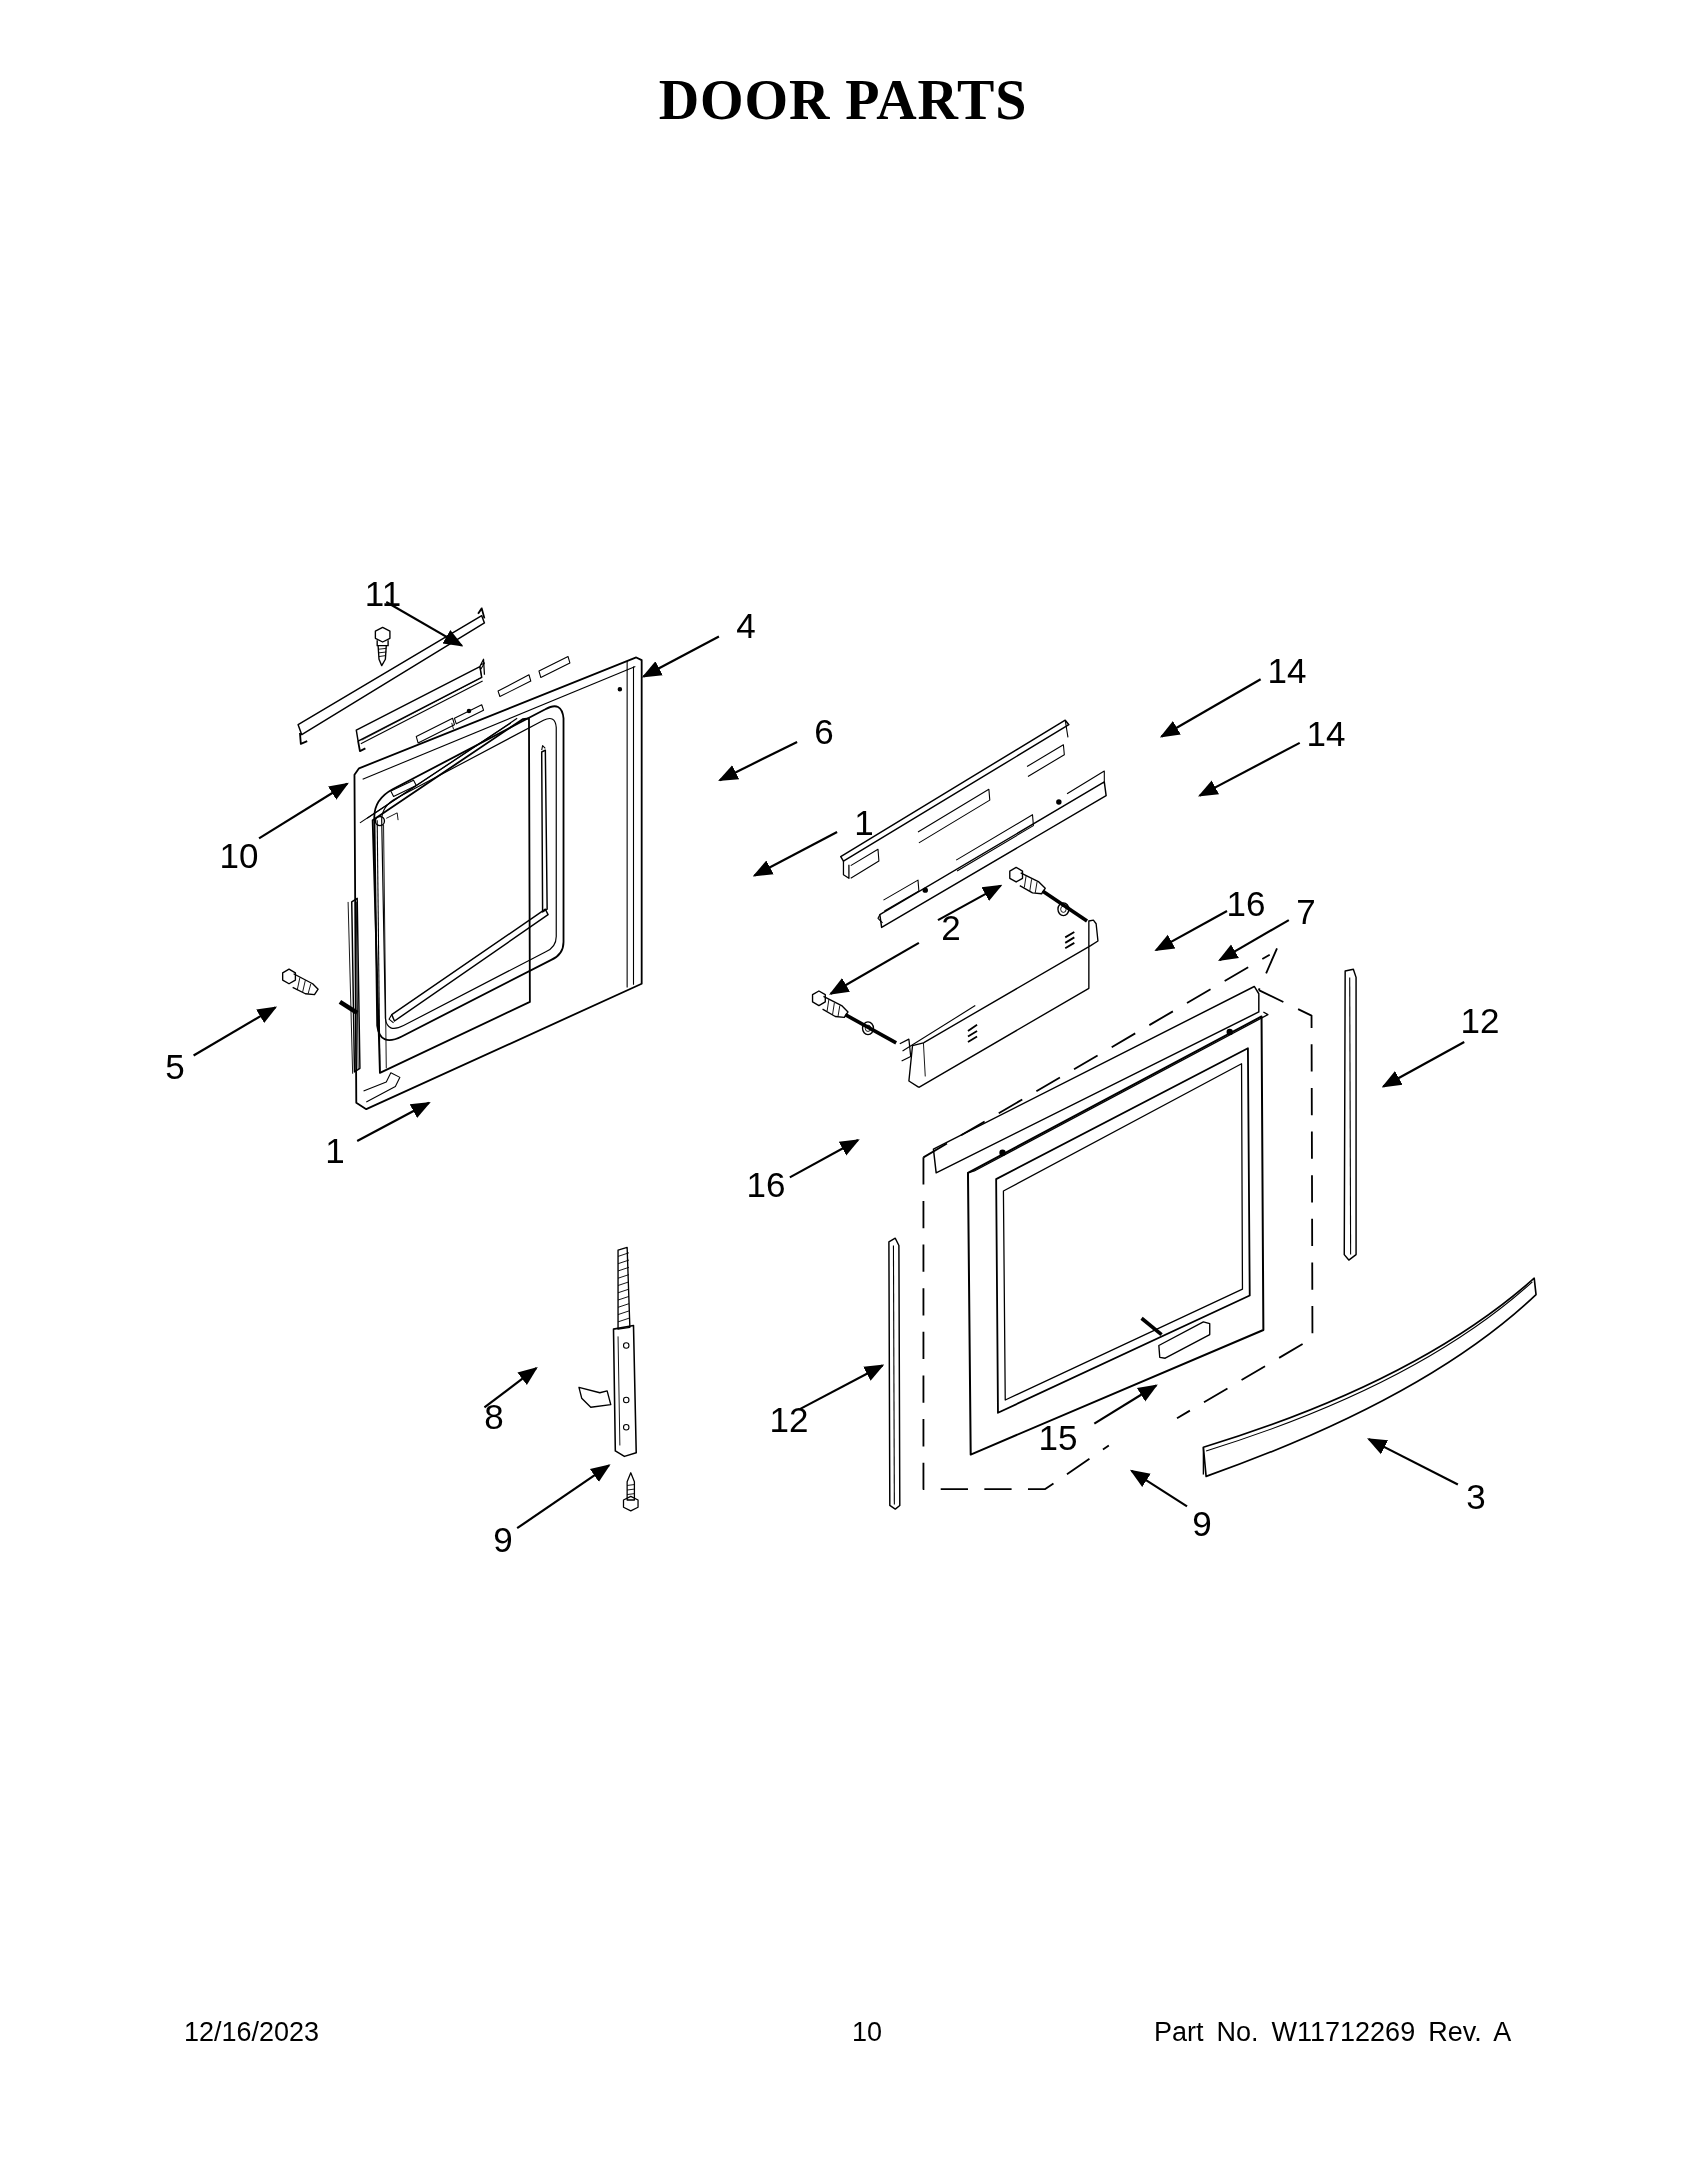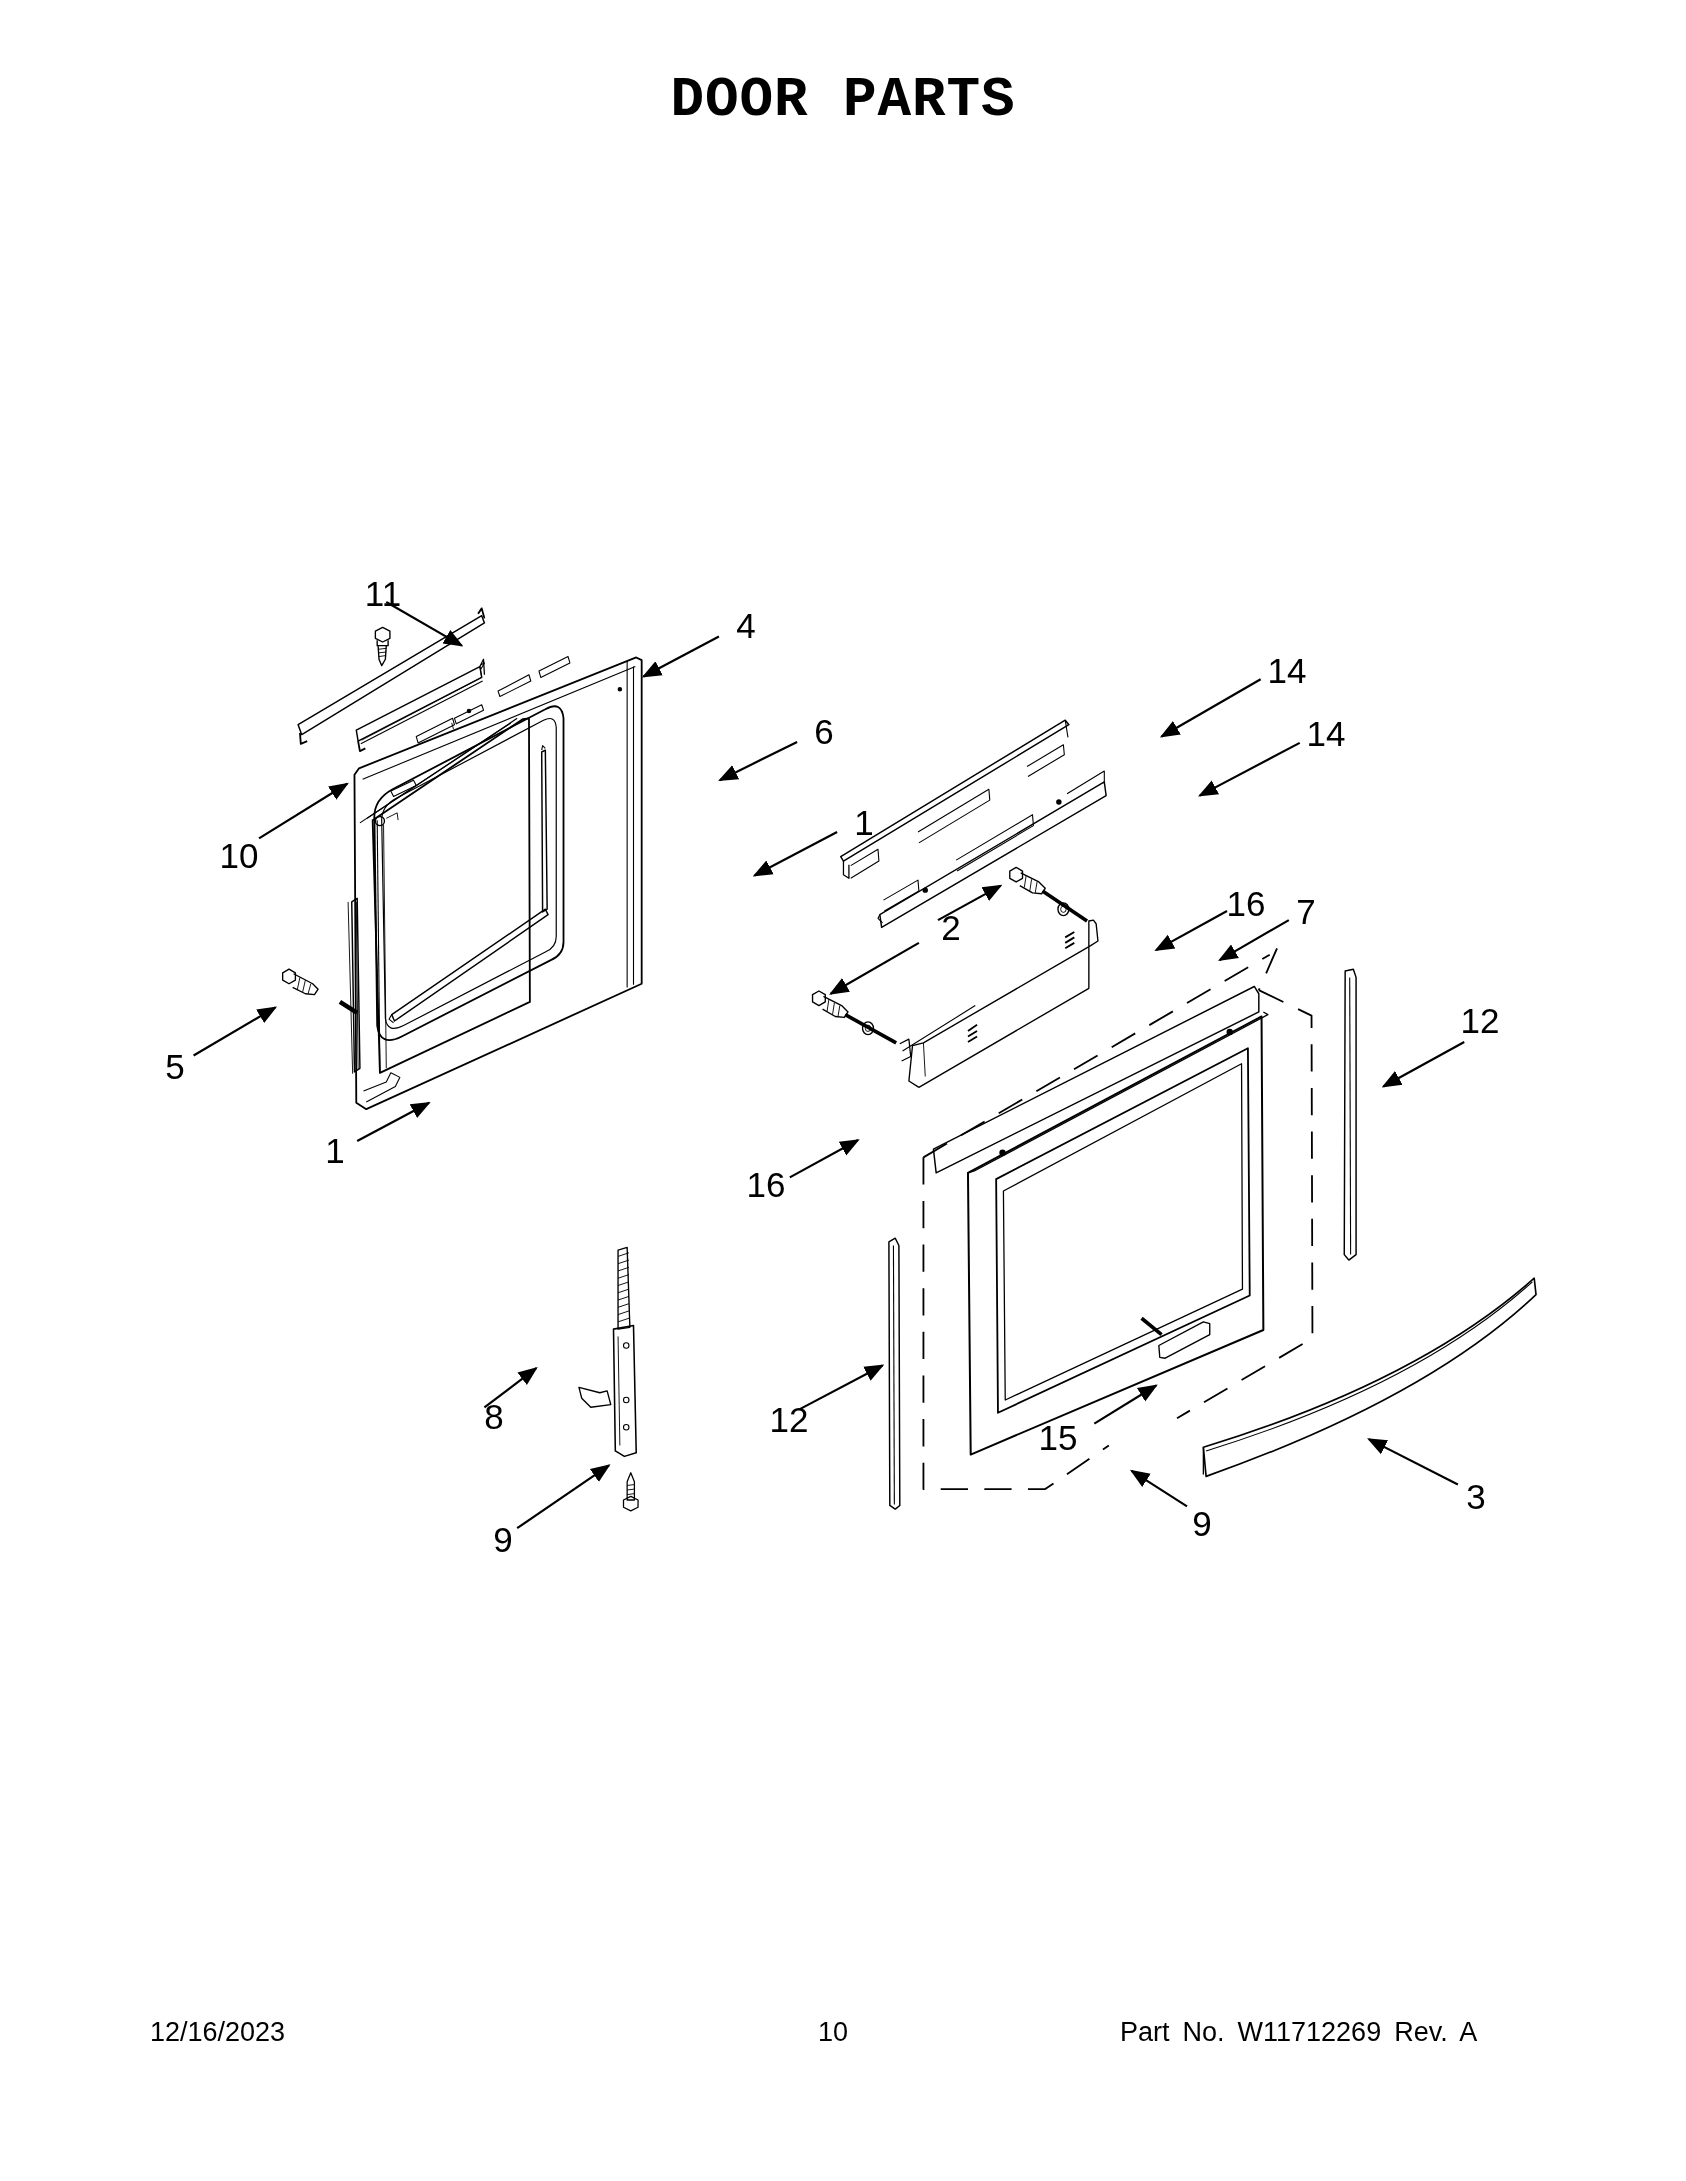--- a/index.html
+++ b/index.html
@@ -1,24 +1,24 @@
 <!DOCTYPE html>
 <html style="font-size:14.5px"><head>
   <meta charset="utf-8">
   <style>
     html, body { margin: 0; padding: 0; background: #ffffff; }
     body { width: 1686px; height: 2182px; position: relative; overflow: hidden;
            font-family: "Liberation Sans", sans-serif; color: #000; }
     .title { position: absolute; left: 0; width: 1686px; top: 68px; text-align: center;
-             font-family: Liberation Mono, monospace; font-weight: bold; font-size: 56px;
+             font-family: Liberation Serif, serif; font-weight: bold; font-size: 56px;
              letter-spacing: 0.9px; }
     svg.diagram { position: absolute; left: 0; top: 0; }
     .callout { position: absolute; font-family: "Liberation Sans", sans-serif; font-size: 35px;
                line-height: 1; transform: translate(-50%, -50%); white-space: nowrap; }
-    .footer { position: absolute; top: 2017px; font-size: 27px; font-family: "Liberation Sans", sans-serif; }
+    .footer { position: absolute; top: 2017px; font-size: 27px; font-family: "Liberation Sans", sans-serif; margin-left: 34px; }
     .footer.date { left: 150px; }
     .footer.page { left: 818px; }
     .footer.partno { left: 1120px; word-spacing: 5.5px; }
   </style>
 </head>
 <body>
 
 <div class="title">DOOR PARTS</div>
 
 <svg class="diagram" width="1686" height="2182" viewBox="0 0 1855 2400" xmlns="http://www.w3.org/2000/svg">

